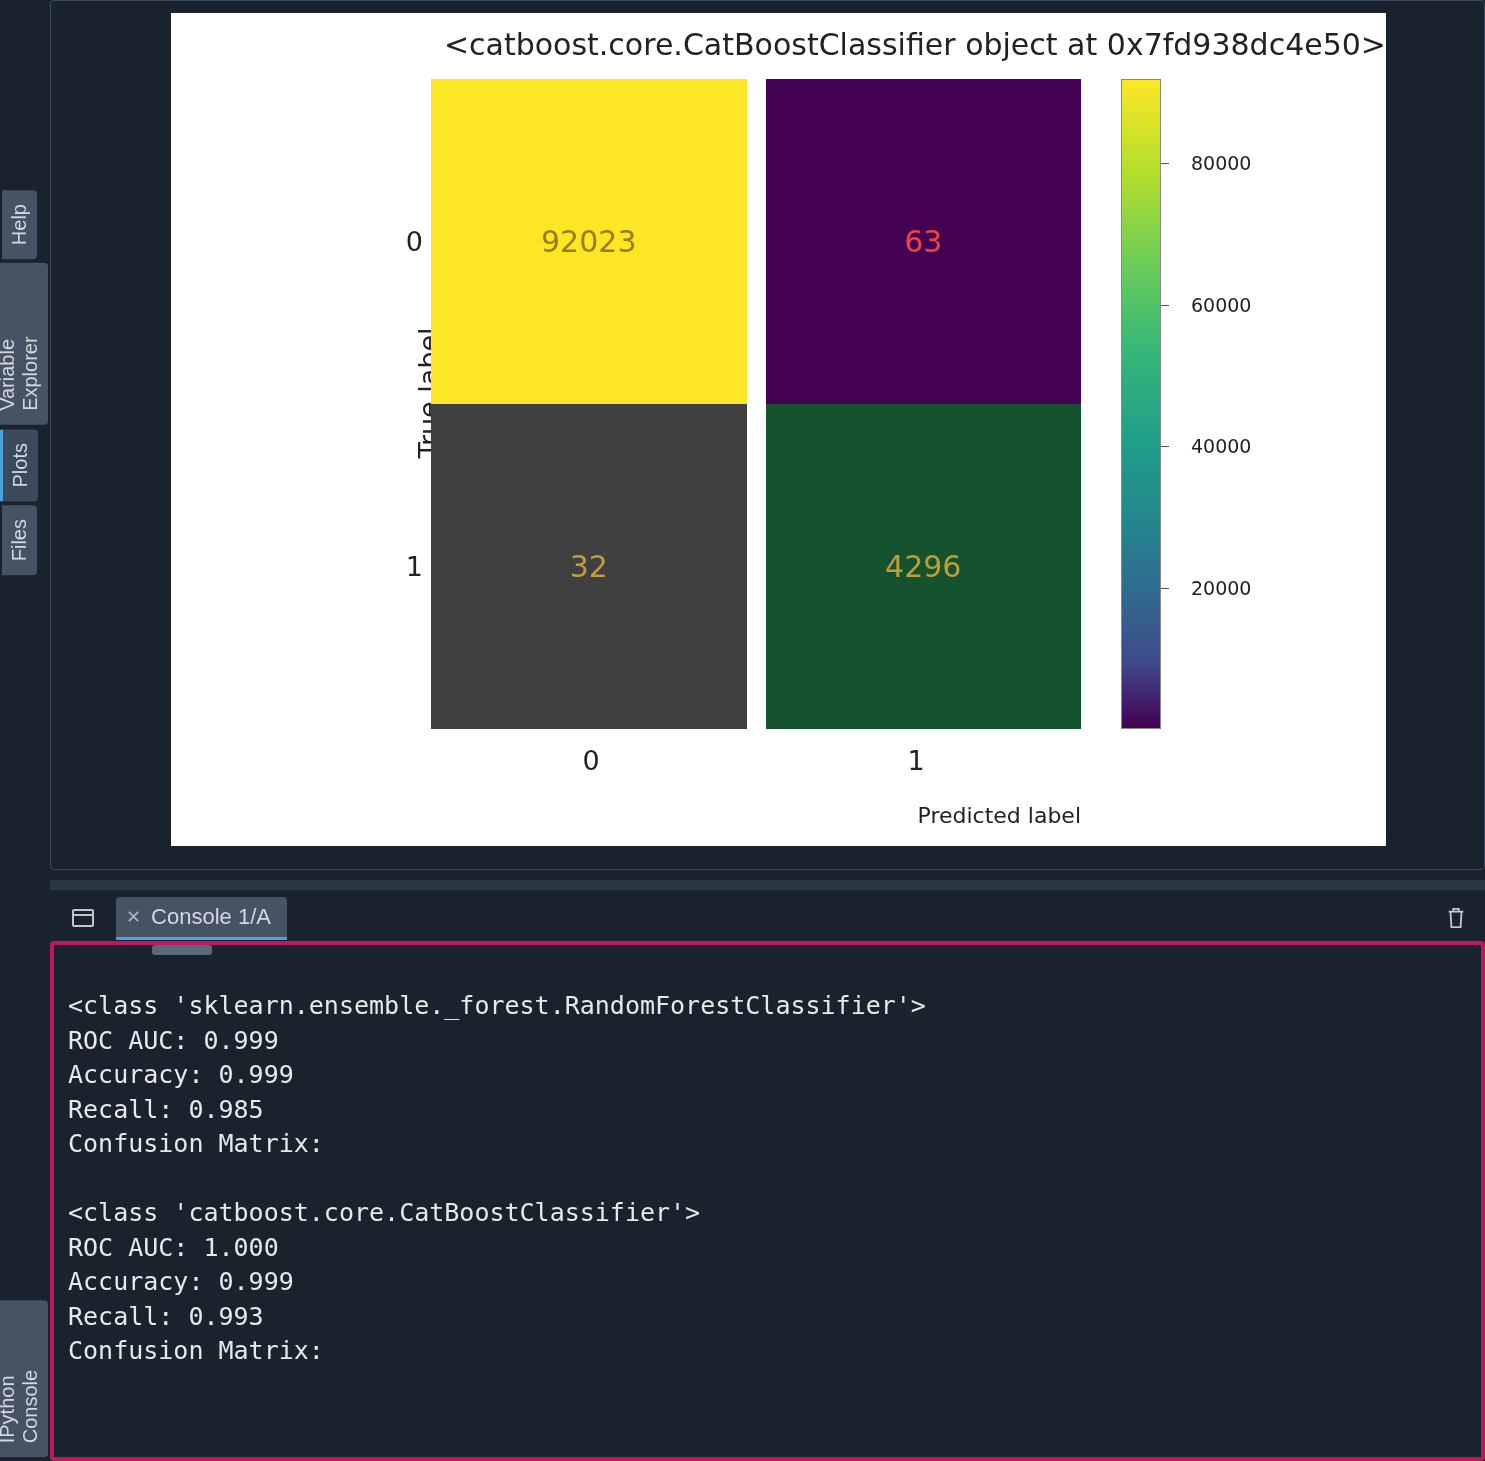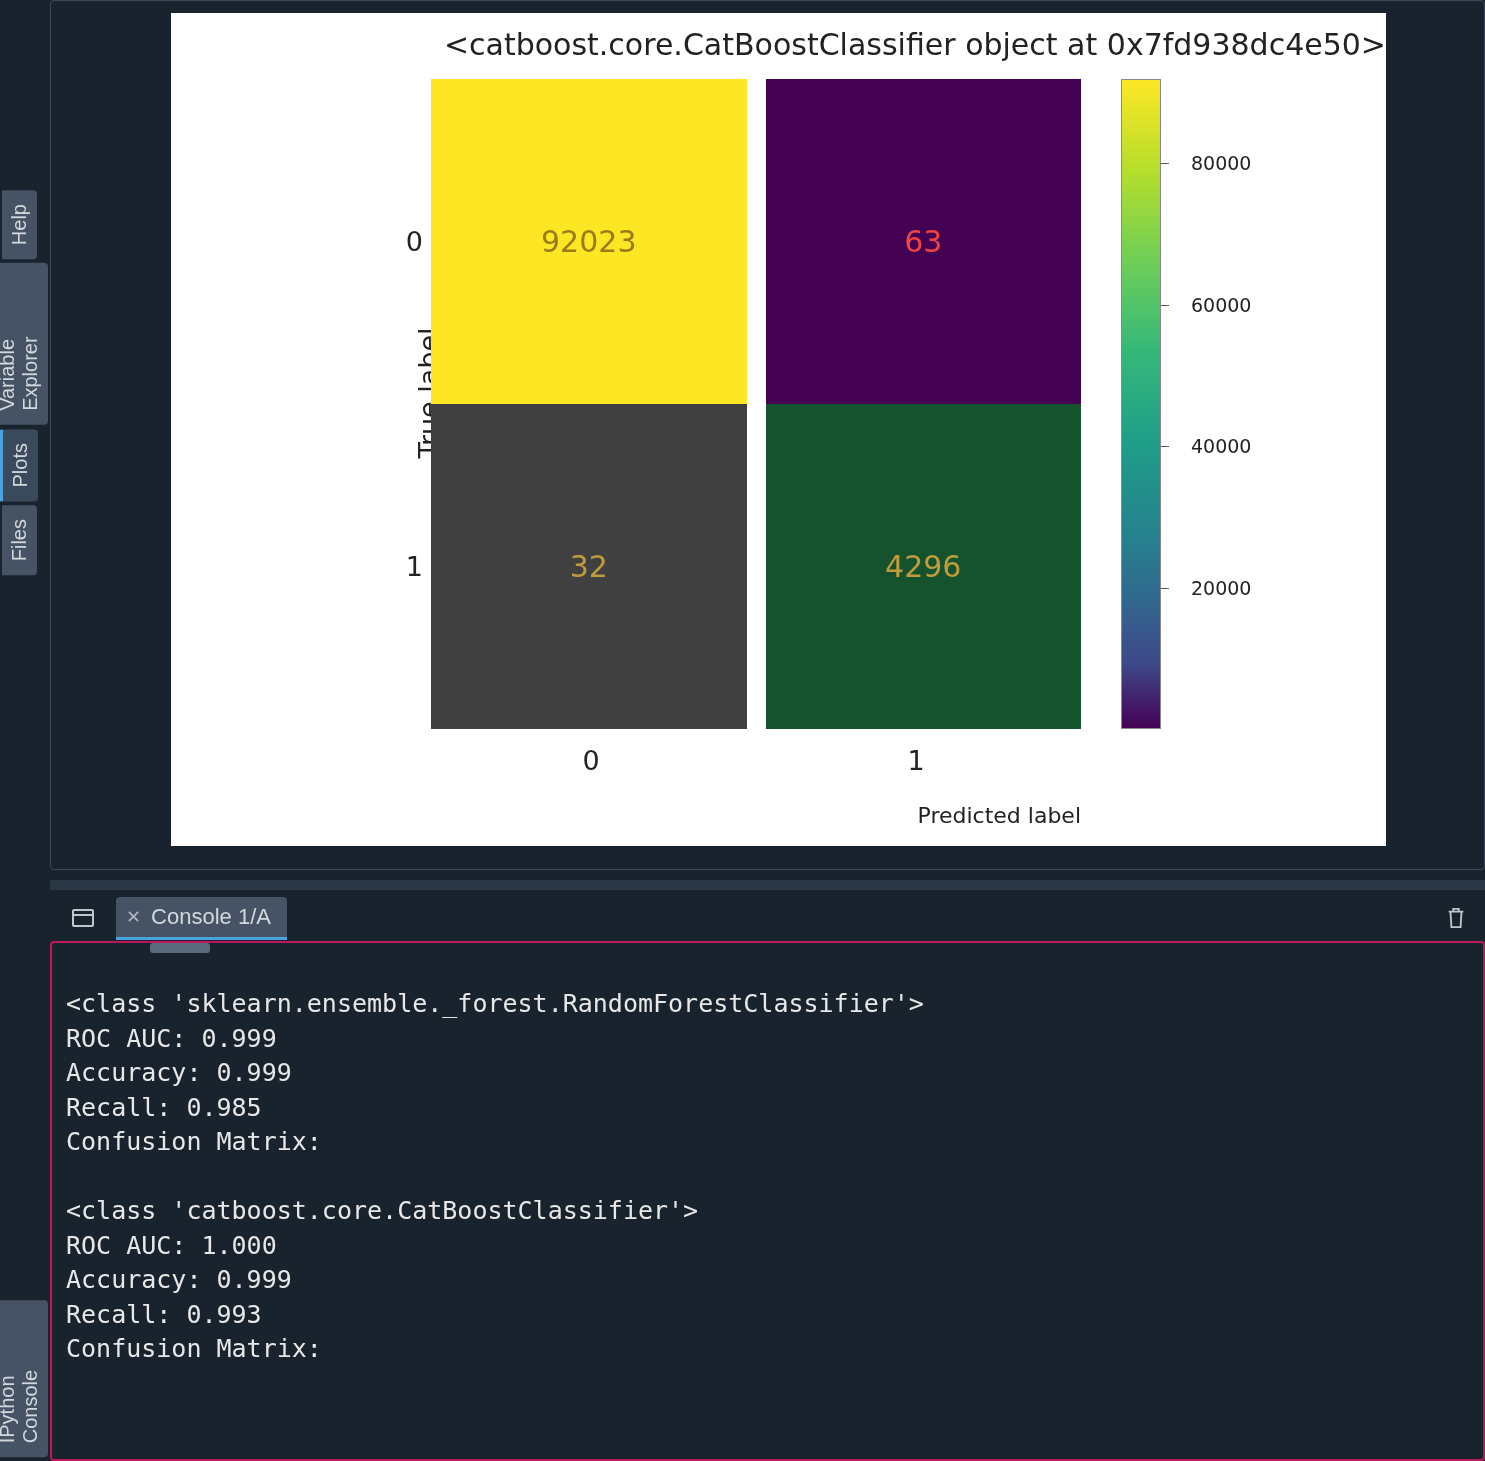--- a/index.html
+++ b/index.html
@@ -228,21 +228,21 @@
     cursor: pointer;
   }
   .trash-icon svg { width: 22px; height: 26px; }
 
   .console-body-wrap {
     position: absolute;
     left: 0;
     right: 0;
     top: 46px;
     bottom: 0;
-    border: 2px solid #be185d;
+    border: 4px solid #be185d;
     border-radius: 4px;
     background: #19232d;
   }
   .console-scrolltrack {
     position: absolute;
     left: 98px;
     top: 0;
     width: 60px;
     height: 10px;
     background: #5a6a7a;

